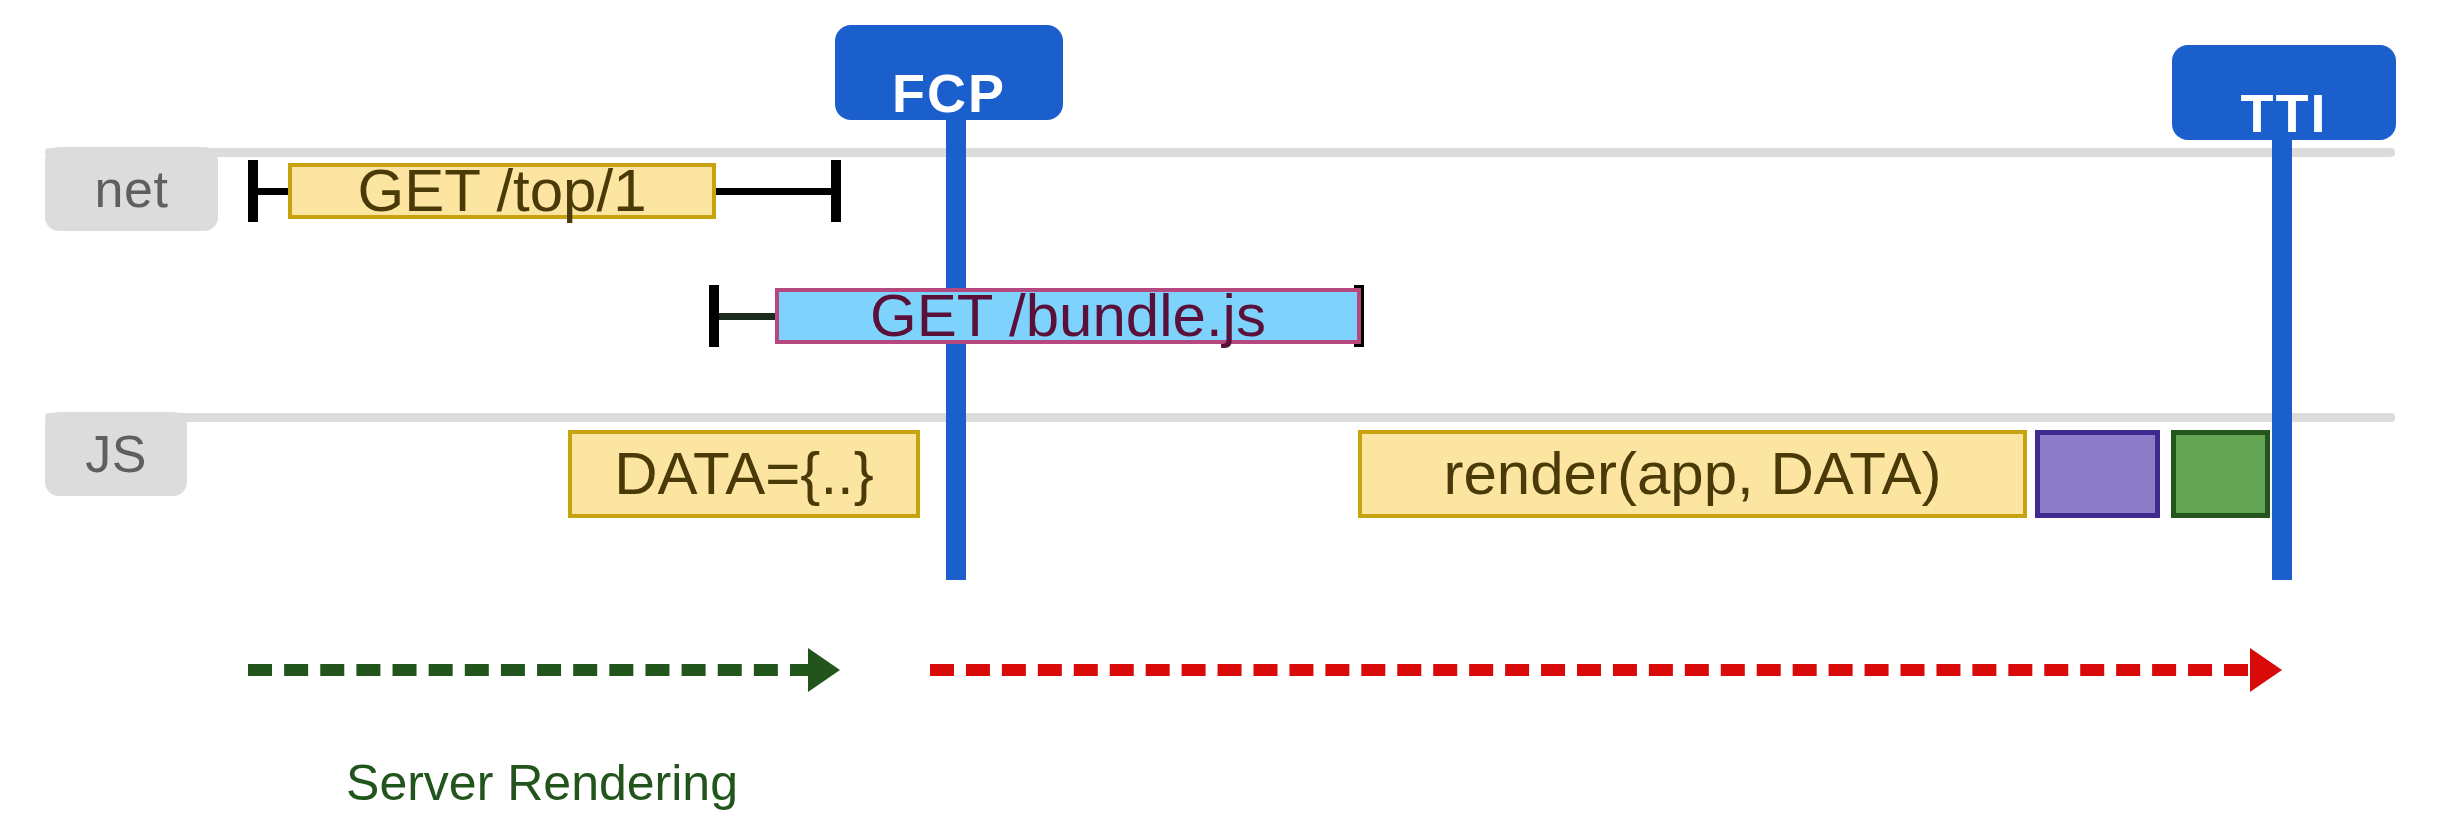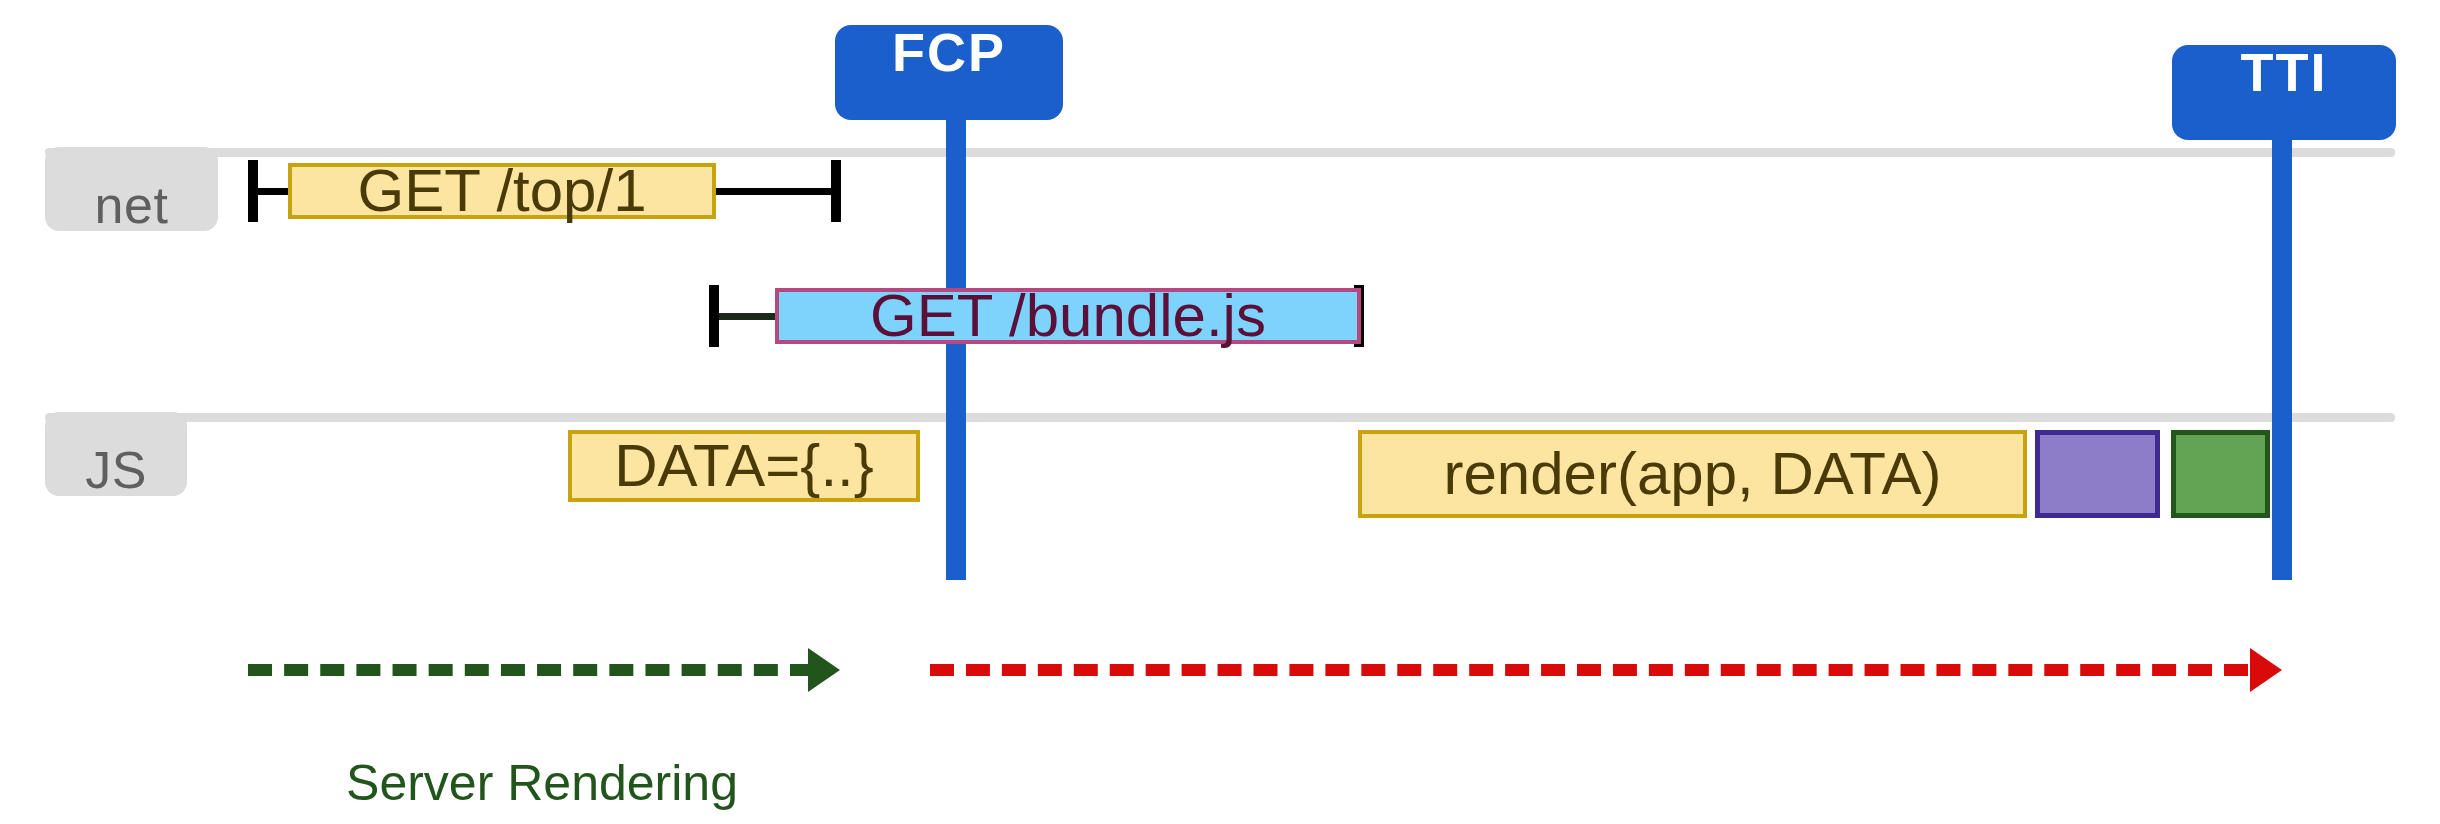--- a/index.html
+++ b/index.html
@@ -9,29 +9,29 @@
     -webkit-font-smoothing:antialiased;
   }
   .stage{position:absolute;inset:0;}
 
   
   .lane-rule{position:absolute;height:9px;background:#dcdcdc;border-radius:4px;}
 
   
   .lane-badge{
     position:absolute;background:#dcdcdc;border-radius:14px;
-    display:flex;align-items:flex-end;justify-content:center;
+    display:flex;align-items:center;justify-content:center;
     color:#5f5f5f;font-size:52px;letter-spacing:.5px;line-height:1;
   }
 
   
   .milestone{position:absolute;}
   .milestone .chip{
     position:absolute;top:0;left:0;background:#1a5fcc;border-radius:16px;
-    display:flex;align-items:flex-start;justify-content:center;
+    display:flex;align-items:flex-end;justify-content:center;
     color:#ffffff;font-size:54px;font-weight:bold;letter-spacing:2px;line-height:1;
   }
   .milestone .stem{
     position:absolute;background:#1a5fcc;
   }
 
   
   .bar{
     position:absolute;box-sizing:border-box;border-width:4px;border-style:solid;
     display:flex;align-items:center;justify-content:center;
@@ -91,21 +91,21 @@
   </div>
 
   <div class="whisker-line" style="left:711px;top:313px;width:649px;"></div>
   <div class="whisker-cap" style="left:709px;top:285px;height:62px;"></div>
   <div class="whisker-cap" style="left:1354px;top:285px;height:62px;"></div>
   <div class="bar" style="left:775px;top:288px;width:586px;height:56px;
               background:#7dd3fc;border-color:#b5487f;color:#5a1038;">
     <span>GET /bundle.js</span>
   </div>
 
-  <div class="bar" style="left:568px;top:430px;width:352px;height:72px;
+  <div class="bar" style="left:568px;top:430px;width:352px;height:88px;
               background:#fce5a0;border-color:#c8a310;color:#4a3a08;">
     <span>DATA={..}</span>
   </div>
 
   <div class="bar" style="left:1358px;top:430px;width:669px;height:88px;
               background:#fce5a0;border-color:#c8a310;color:#4a3a08;">
     <span>render(app, DATA)</span>
   </div>
 
   <div class="bar plain" style="left:2035px;top:430px;width:125px;height:88px;

